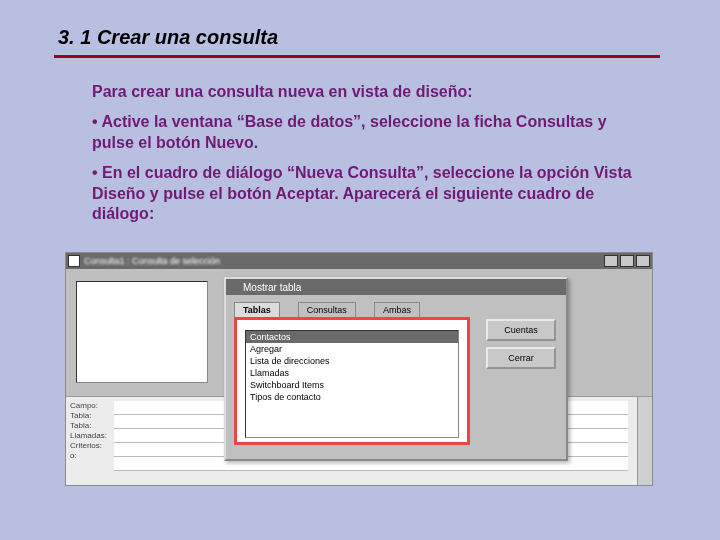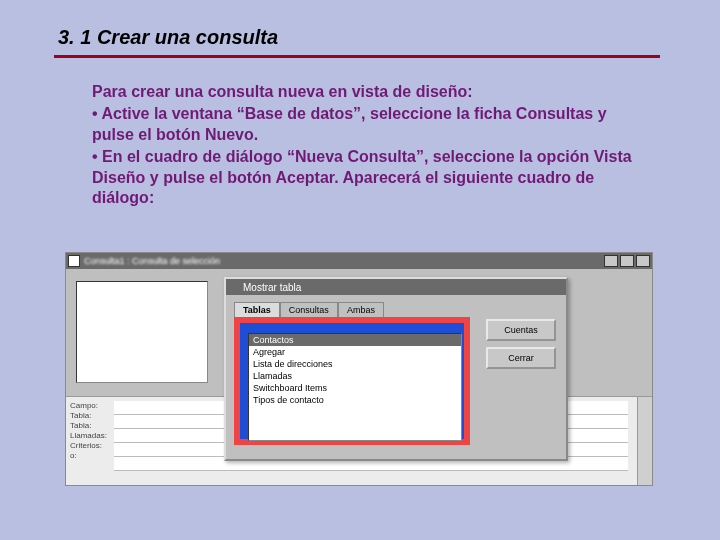--- a/index.html
+++ b/index.html
@@ -2,44 +2,44 @@
 <html><head>
 <meta charset="utf-8">
 <style>
   html,body{margin:0;padding:0;width:720px;height:540px;font-family:Arial,Helvetica,sans-serif;background:#b8bfe0;overflow:hidden}
   .slide{position:relative;width:720px;height:540px;box-sizing:border-box}
   .title-wrap{padding:26px 0 0 58px}
   .title{font-size:20px;font-weight:bold;color:#000;margin:0 0 6px 0;font-style:italic}
   .title-rule{border:none;border-top:3px solid #a00019;margin:0 60px 0 54px}
   .body-text{padding:24px 0 0 92px;width:540px;font-size:16px;font-weight:bold;color:#701a75;line-height:1.28}
   .body-text p{margin:0}
-  .body-text .bullet{margin-top:2px}
+  .body-text .bullet{margin-top:10px}
   .shot-area{position:absolute;left:66px;top:253px;width:586px;height:232px;background:#bfbfbf;box-shadow:0 0 0 1px #8a8a8a}
   
   .winbar{position:absolute;left:0;top:0;right:0;height:16px;background:#6a6a6a;display:flex;align-items:center;justify-content:space-between;padding:0 2px;box-sizing:border-box}
   .winbar-left{display:flex;align-items:center;gap:4px}
   .winbar-icon{width:10px;height:10px;background:#fff;border:1px solid #333}
   .winbar-title{font-size:9px;color:#fff;filter:blur(1px)}
   .winbar-btns{display:flex;gap:2px}
   .winbar-btn{width:12px;height:10px;background:#c8c8c8;border:1px solid #333}
   
   .qgrid{position:absolute;left:0;bottom:0;width:100%;height:88px;background:#ececec;border-top:1px solid #999}
   .qgrid-labels{position:absolute;left:4px;top:4px;display:flex;flex-direction:column;gap:1px;filter:blur(0.6px)}
   .qgrid-label{font-size:8px;color:#444}
   .qgrid-lines{position:absolute;left:48px;right:8px;top:4px;bottom:4px}
   .qgrid-row{height:13px;border-bottom:1px solid #bbb;background:#fff;margin-right:16px}
   .qgrid-vscroll{position:absolute;right:0;top:0;width:14px;height:100%;background:#cfcfcf;border-left:1px solid #999}
   .field-box{position:absolute;left:10px;top:28px;width:130px;height:100px;background:#fff;border:1px inset #888}
   
   .dialog{position:absolute;left:158px;top:24px;width:340px;height:180px;background:#c0c0c0;border:2px outset #ddd;box-shadow:2px 2px 4px rgba(0,0,0,.3)}
   .dlg-title{height:16px;background:#6a6a6a;color:#fff;font-size:10px;display:flex;align-items:center;padding:0 17px;filter:blur(0.6px)}
-  .dlg-tabs{display:flex;gap:0;margin:6px 0 0 8px}
+  .dlg-tabs{display:flex;gap:18px;margin:6px 0 0 8px}
   .dlg-tab{font-size:9px;padding:2px 8px;background:#c0c0c0;border:1px solid #888;border-bottom:none;position:relative;top:1px;filter:blur(0.4px)}
   .dlg-tab.active{background:#dcdcdc;font-weight:bold}
-  .dlg-inner{position:absolute;left:8px;top:38px;width:236px;height:128px;background:#1d4ed8;border:6px solid #ef4444;box-sizing:border-box}
+  .dlg-inner{position:absolute;left:8px;top:38px;width:236px;height:128px;background:#ffffff;border:3px solid #ef4444;box-sizing:border-box}
   .dlg-list{position:absolute;left:8px;top:10px;width:212px;height:106px;background:#fff;border:1px inset #888;overflow:hidden}
   .dlg-item{font-size:9px;padding:1px 4px;color:#000;filter:blur(0.5px)}
   .dlg-item.sel{background:#6a6a6a;color:#fff}
   .dlg-btns{position:absolute;right:10px;top:40px;display:flex;flex-direction:column;gap:6px}
   .dlg-btn{width:66px;height:18px;font-size:9px;background:#c8c8c8;border:2px outset #e8e8e8;display:flex;align-items:center;justify-content:center;filter:blur(0.4px)}
 </style>
 </head>
 <body>
 
 <div class="slide">

